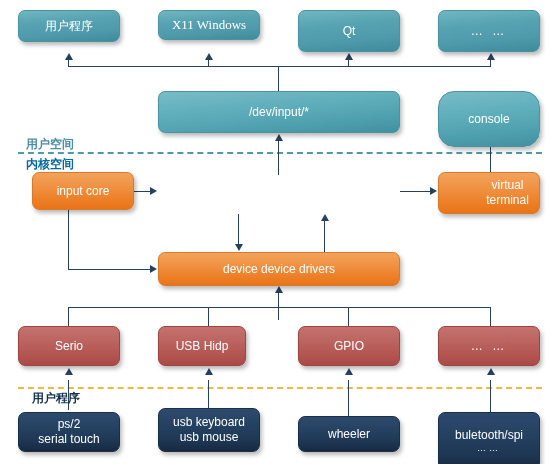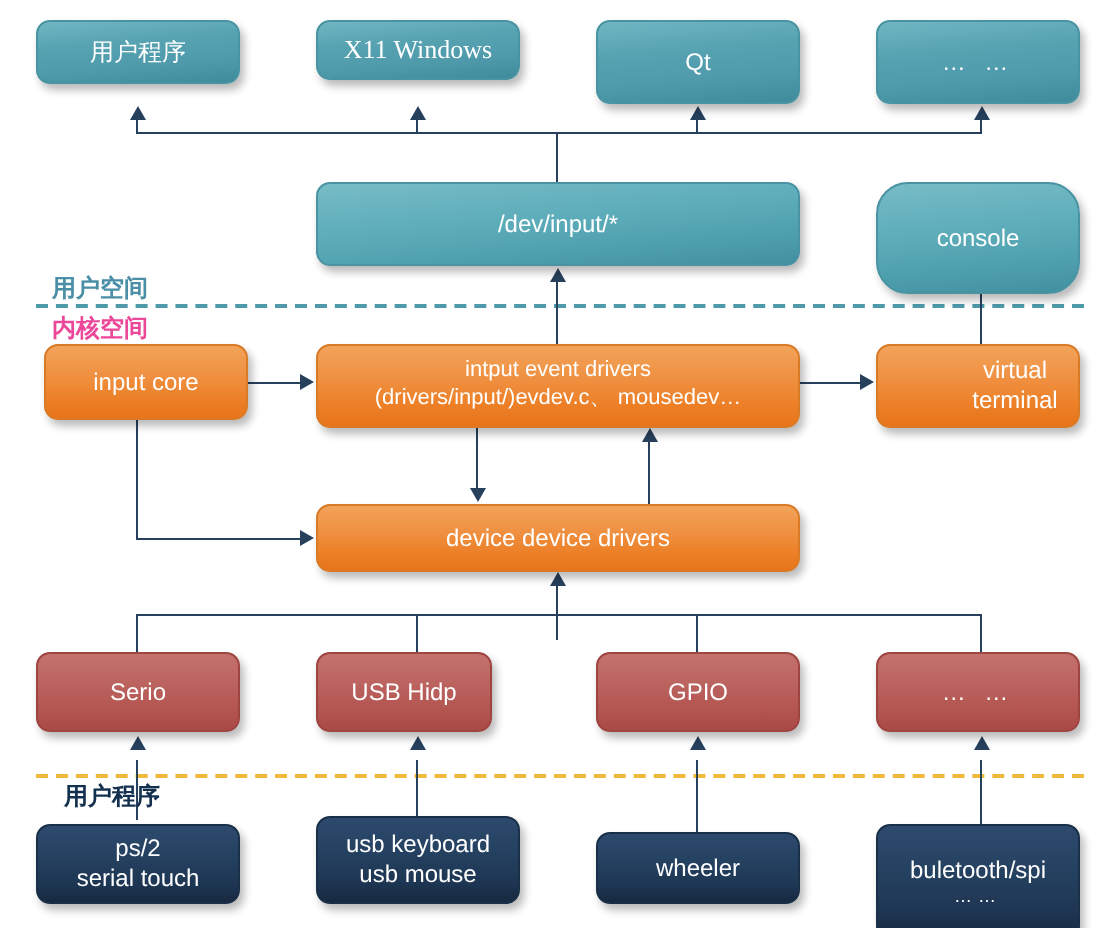--- a/index.html
+++ b/index.html
@@ -66,21 +66,21 @@
 
   
   .divider{position:absolute;height:0;border-top:2px dashed #4e9aab;z-index:1;}
   .divider.hw{border-top:2px dashed #f0b93c;}
 
   .zone{
     position:absolute;font-size:12px;font-weight:bold;z-index:6;
     font-family:"DejaVu Sans",sans-serif;
   }
   .zone-user{color:#4a8fa6;}
-  .zone-kernel{color:#ec4899;text-align:center;}
+  .zone-kernel{color:#0369a1;text-align:center;}
   .zone-hw{color:#14304f;}
 </style>
 </head>
 <body>
 
 <div id="stage">
 
   <div class="node teal" style="left:18px;top:10px;width:102px;height:32px;">
     <span>用户程序</span>
   </div>
@@ -119,28 +119,24 @@
 
   <div class="ln lnv" style="left:278px;top:141px;height:34px;"></div>
   <div class="arw arw-up" style="left:275px;top:134px;"></div>
   <div class="ln lnv" style="left:490px;top:141px;height:34px;"></div>
   <div class="arw arw-up" style="left:487px;top:134px;"></div>
 
   <div class="divider" style="left:18px;top:152px;width:524px;"></div>
   <div class="zone zone-user" style="left:26px;top:136px;">用户空间</div>
   <div class="zone zone-kernel" style="left:26px;top:156px;">内核空间</div>
 
-  <div class="node orange" style="left:22px;top:172px;width:102px;height:38px;">
+  <div class="node orange" style="left:32px;top:172px;width:102px;height:38px;">
     <span>input core</span>
   </div>
 
-  <div class="node orange small" style="left:158px;top:172px;width:242px;height:42px;">
-    <span>intput event drivers
-(drivers/input/)evdev.c、 mousedev…</span>
-  </div>
 
   <div class="node orange" style="left:438px;top:172px;width:102px;height:42px;padding-left:37px;">
     <span>virtual
 terminal</span>
   </div>
 
   <div class="ln lnh" style="left:120px;top:191px;width:31px;"></div>
   <div class="arw arw-right" style="left:150px;top:187px;"></div>
 
   <div class="ln lnh" style="left:400px;top:191px;width:31px;"></div>

